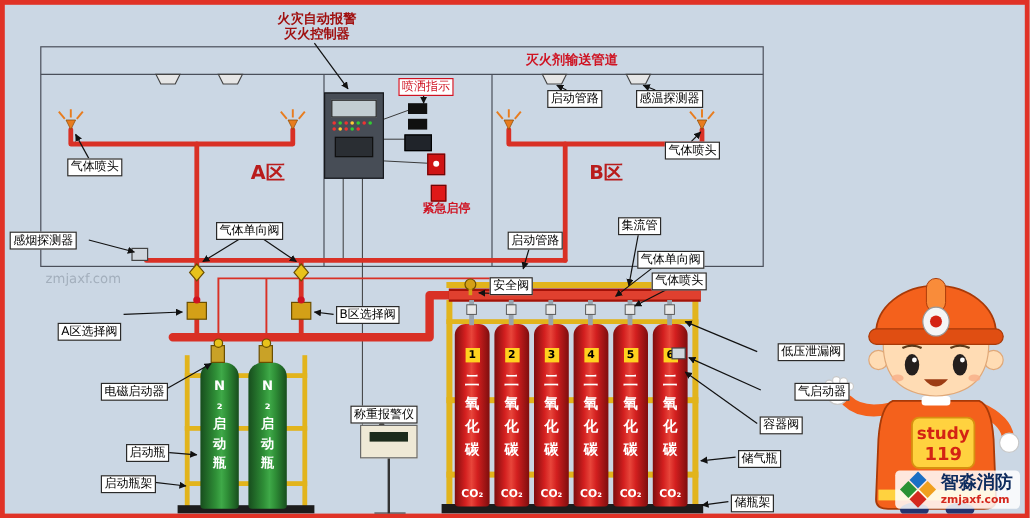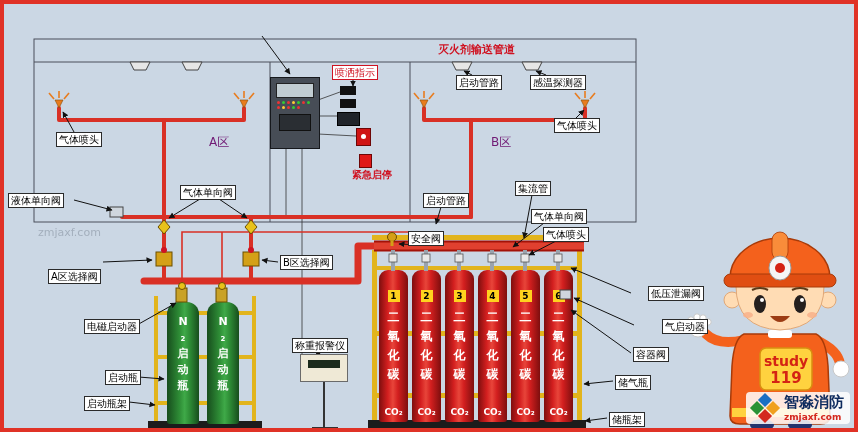--- a/index.html
+++ b/index.html
@@ -3,21 +3,21 @@
 <meta charset="utf-8">
 <style>
   html,body{margin:0;padding:0}
   .stage{position:relative;width:858px;height:432px;background:#cbd7e4;border:4px solid #e03226;
          box-sizing:border-box;overflow:hidden;font-family:"DejaVu Sans","Liberation Sans",sans-serif}
   .lbl{position:absolute;z-index:6;background:#fff;border:1px solid #2a2a2a;color:#000;
        font-size:10px;line-height:13px;padding:0 2px;white-space:nowrap}
   .lbl.plain{background:transparent;border:none}
   .lbl.red{color:#cf1322;font-weight:bold}
   .lbl.redbox{color:#cf1322;border-color:#cf1322}
-  .zone{position:absolute;z-index:6;font-size:12px;font-weight:normal;color:#701a75}
+  .zone{position:absolute;z-index:6;font-size:16px;font-weight:bold;color:#b91c1c}
   .ctrl-title{position:absolute;left:210px;top:5px;width:100px;text-align:center;z-index:6;
               color:#a01010;font-size:11px;font-weight:bold;line-height:13px}
   .rackbar{position:absolute;z-index:1}
   .yellow{background:#e2b41c}
   .dark{background:#1c1c1c}
   .cyl{position:absolute;top:266px;width:29px;height:152px;z-index:2;border-radius:9px 9px 3px 3px;
        background:linear-gradient(90deg,#7e0e0e,#d31f1f 30%,#e8453a 48%,#d31f1f 65%,#7e0e0e)}
   .cyl-num{position:absolute;top:20px;left:50%;transform:translateX(-50%);width:12px;height:12px;
            background:#ffd21e;color:#000;font-size:9px;font-weight:bold;text-align:center;line-height:12px}
   .cyl-name{position:absolute;top:38px;left:50%;transform:translateX(-50%);width:14px;color:#fff;
@@ -291,30 +291,34 @@
   <div class="mod" style="left:336px;top:95px;width:16px;height:9px"></div>
   <div class="mod" style="left:333px;top:108px;width:21px;height:12px;background:#20242a;border:1px solid #000"></div>
   <div class="callpoint">
       <div></div>
     </div>
   <div class="estop"></div>
   <div class="weigh">
     <div class="weigh-screen"></div>
   </div>
 
+  <div class="ctrl-title">
+    <div>火灾自动报警</div>
+    <div>灭火控制器</div>
+  </div>
   <div class="lbl plain red" style="left:432px;top:39px;font-size:11px">灭火剂输送管道</div>
   <div class="lbl redbox" style="left:328px;top:61px">喷洒指示</div>
   <div class="lbl" style="left:452px;top:71px">启动管路</div>
   <div class="lbl" style="left:526px;top:71px">感温探测器</div>
   <div class="lbl" style="left:52px;top:128px">气体喷头</div>
   <div class="lbl" style="left:550px;top:114px">气体喷头</div>
   <div class="zone" style="left:205px;top:130px">A区</div>
   <div class="zone" style="left:487px;top:130px">B区</div>
   <div class="lbl plain red" style="left:346px;top:164px">紧急启停</div>
-  <div class="lbl" style="left:4px;top:189px">液体单向阀</div>
+  <div class="lbl" style="left:4px;top:189px">感烟探测器</div>
   <div class="lbl" style="left:176px;top:181px">气体单向阀</div>
   <div class="lbl" style="left:419px;top:189px">启动管路</div>
   <div class="lbl" style="left:511px;top:177px">集流管</div>
   <div class="lbl" style="left:527px;top:205px">气体单向阀</div>
   <div class="lbl" style="left:539px;top:223px">气体喷头</div>
   <div class="lbl" style="left:404px;top:227px">安全阀</div>
   <div class="lbl" style="left:44px;top:265px">A区选择阀</div>
   <div class="lbl" style="left:276px;top:251px">B区选择阀</div>
   <div class="lbl" style="left:644px;top:282px">低压泄漏阀</div>
   <div class="lbl" style="left:658px;top:315px">气启动器</div>

